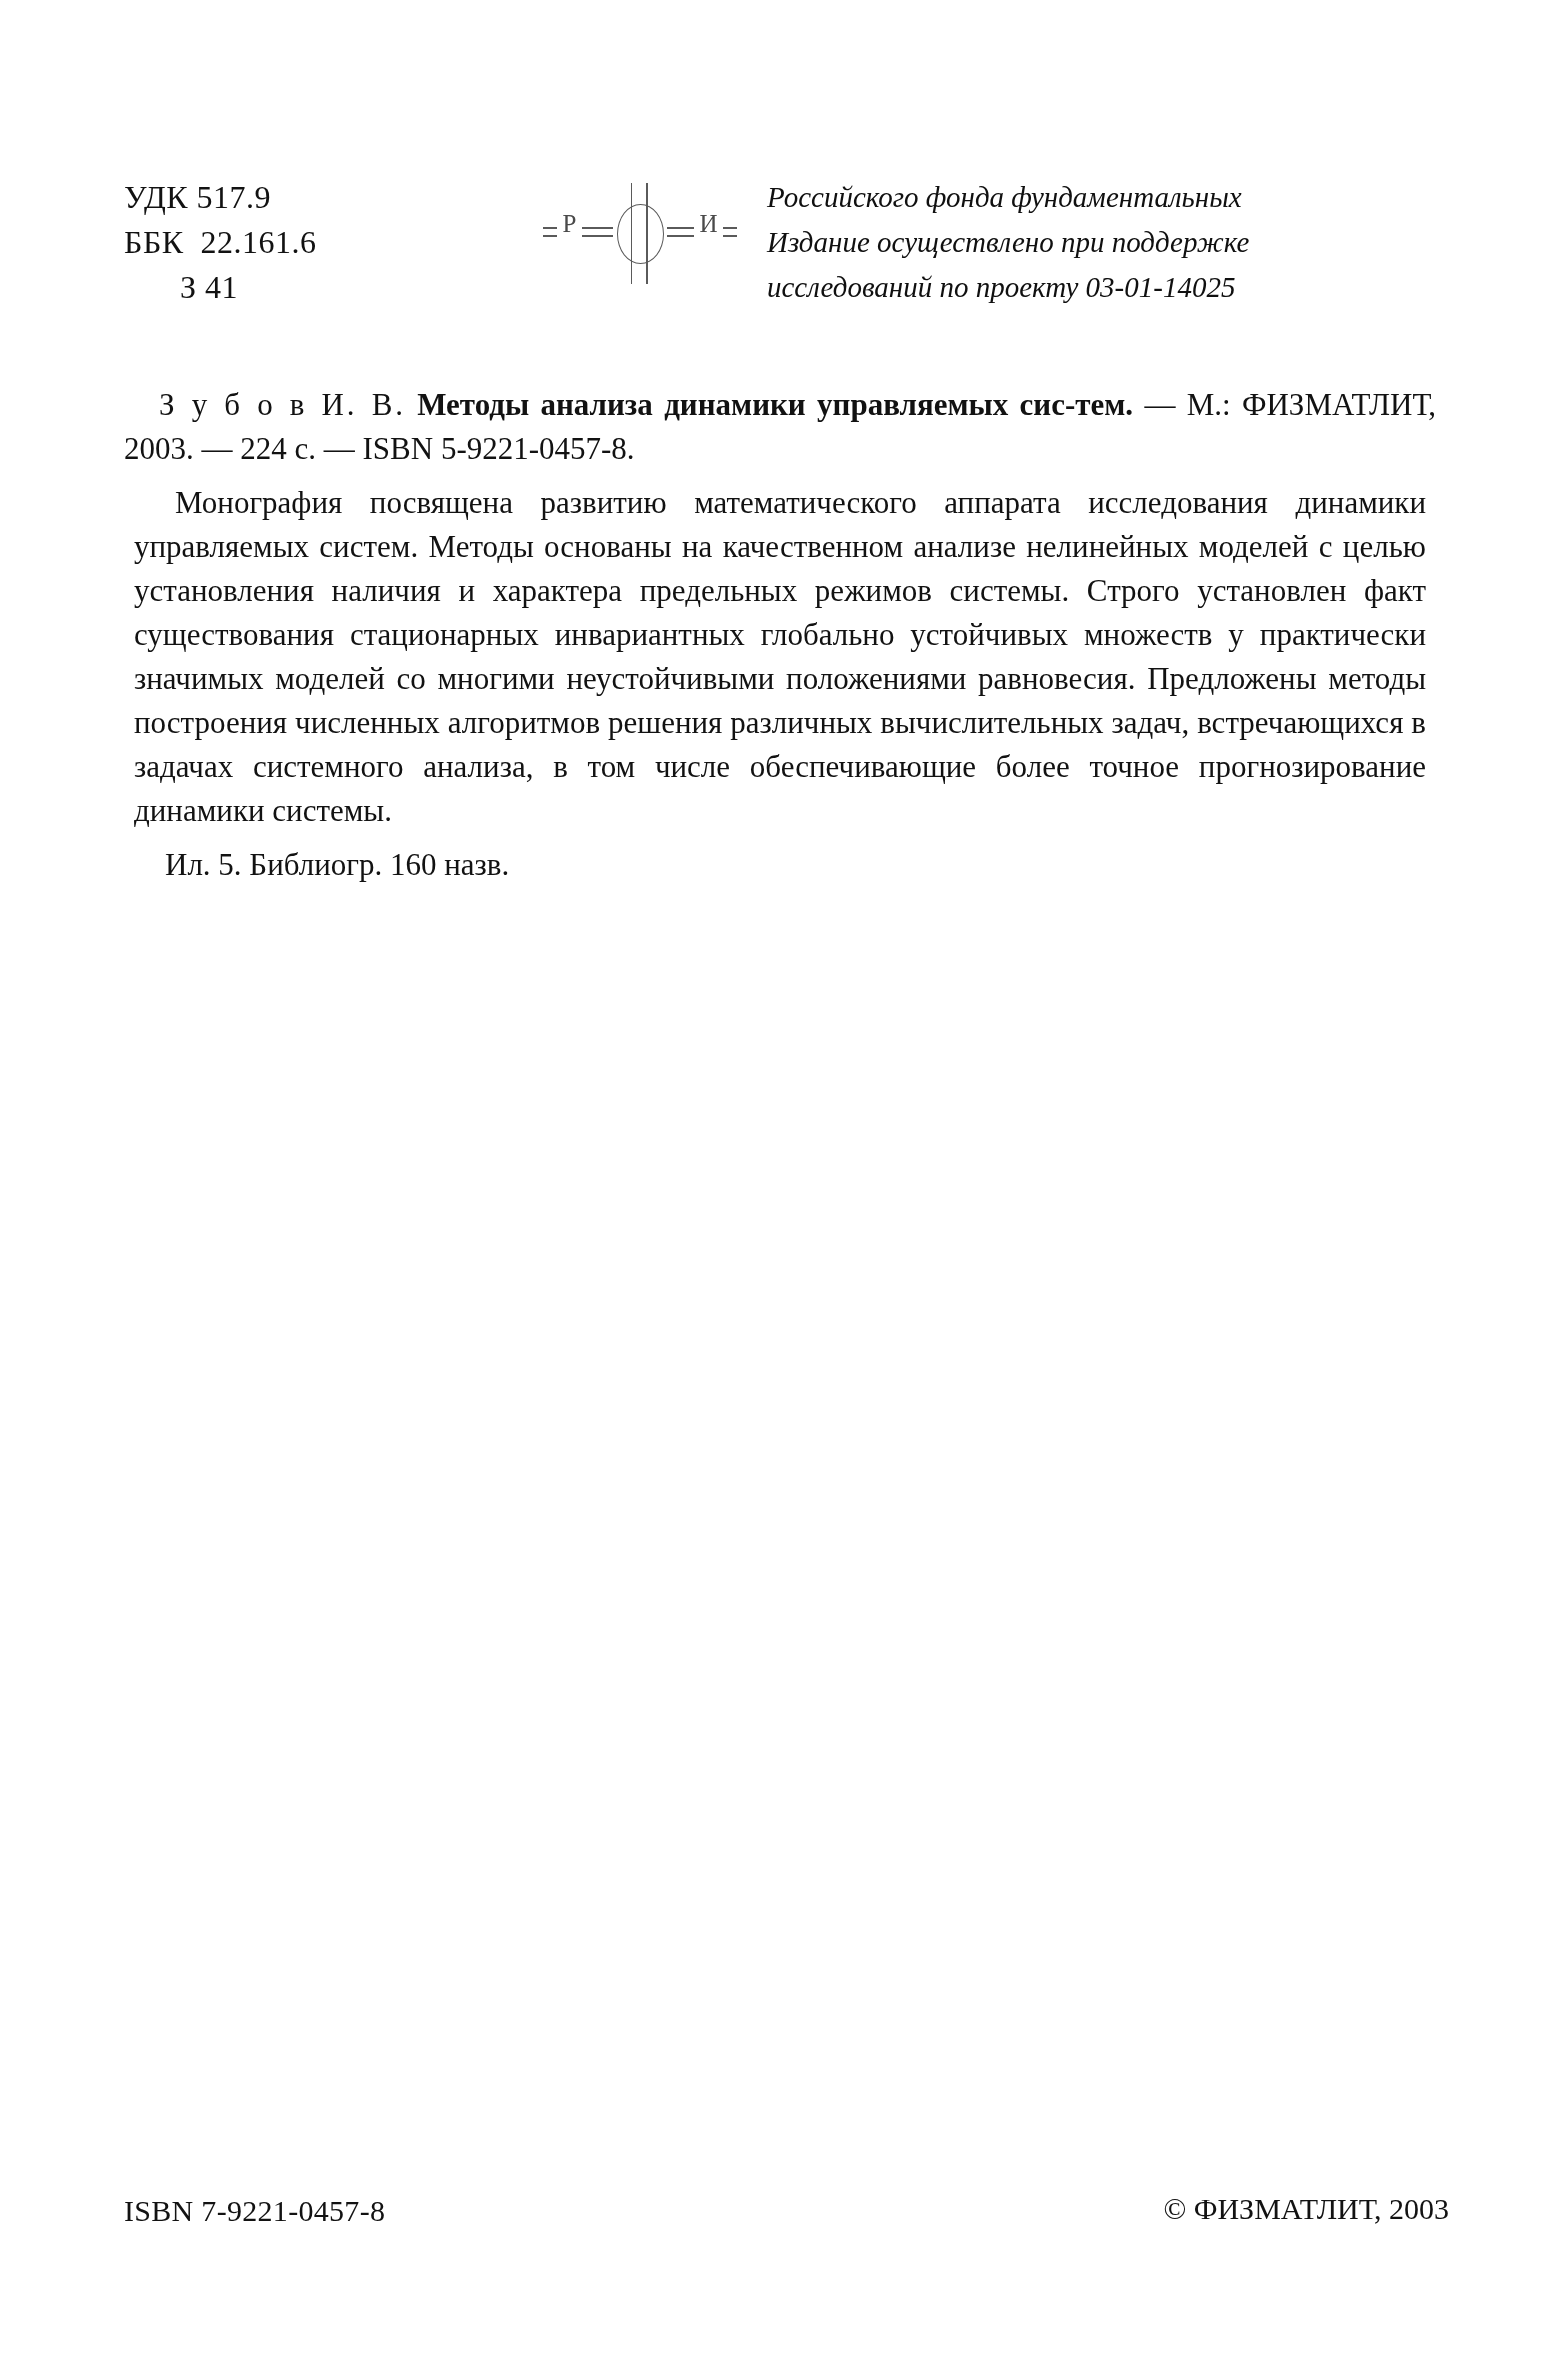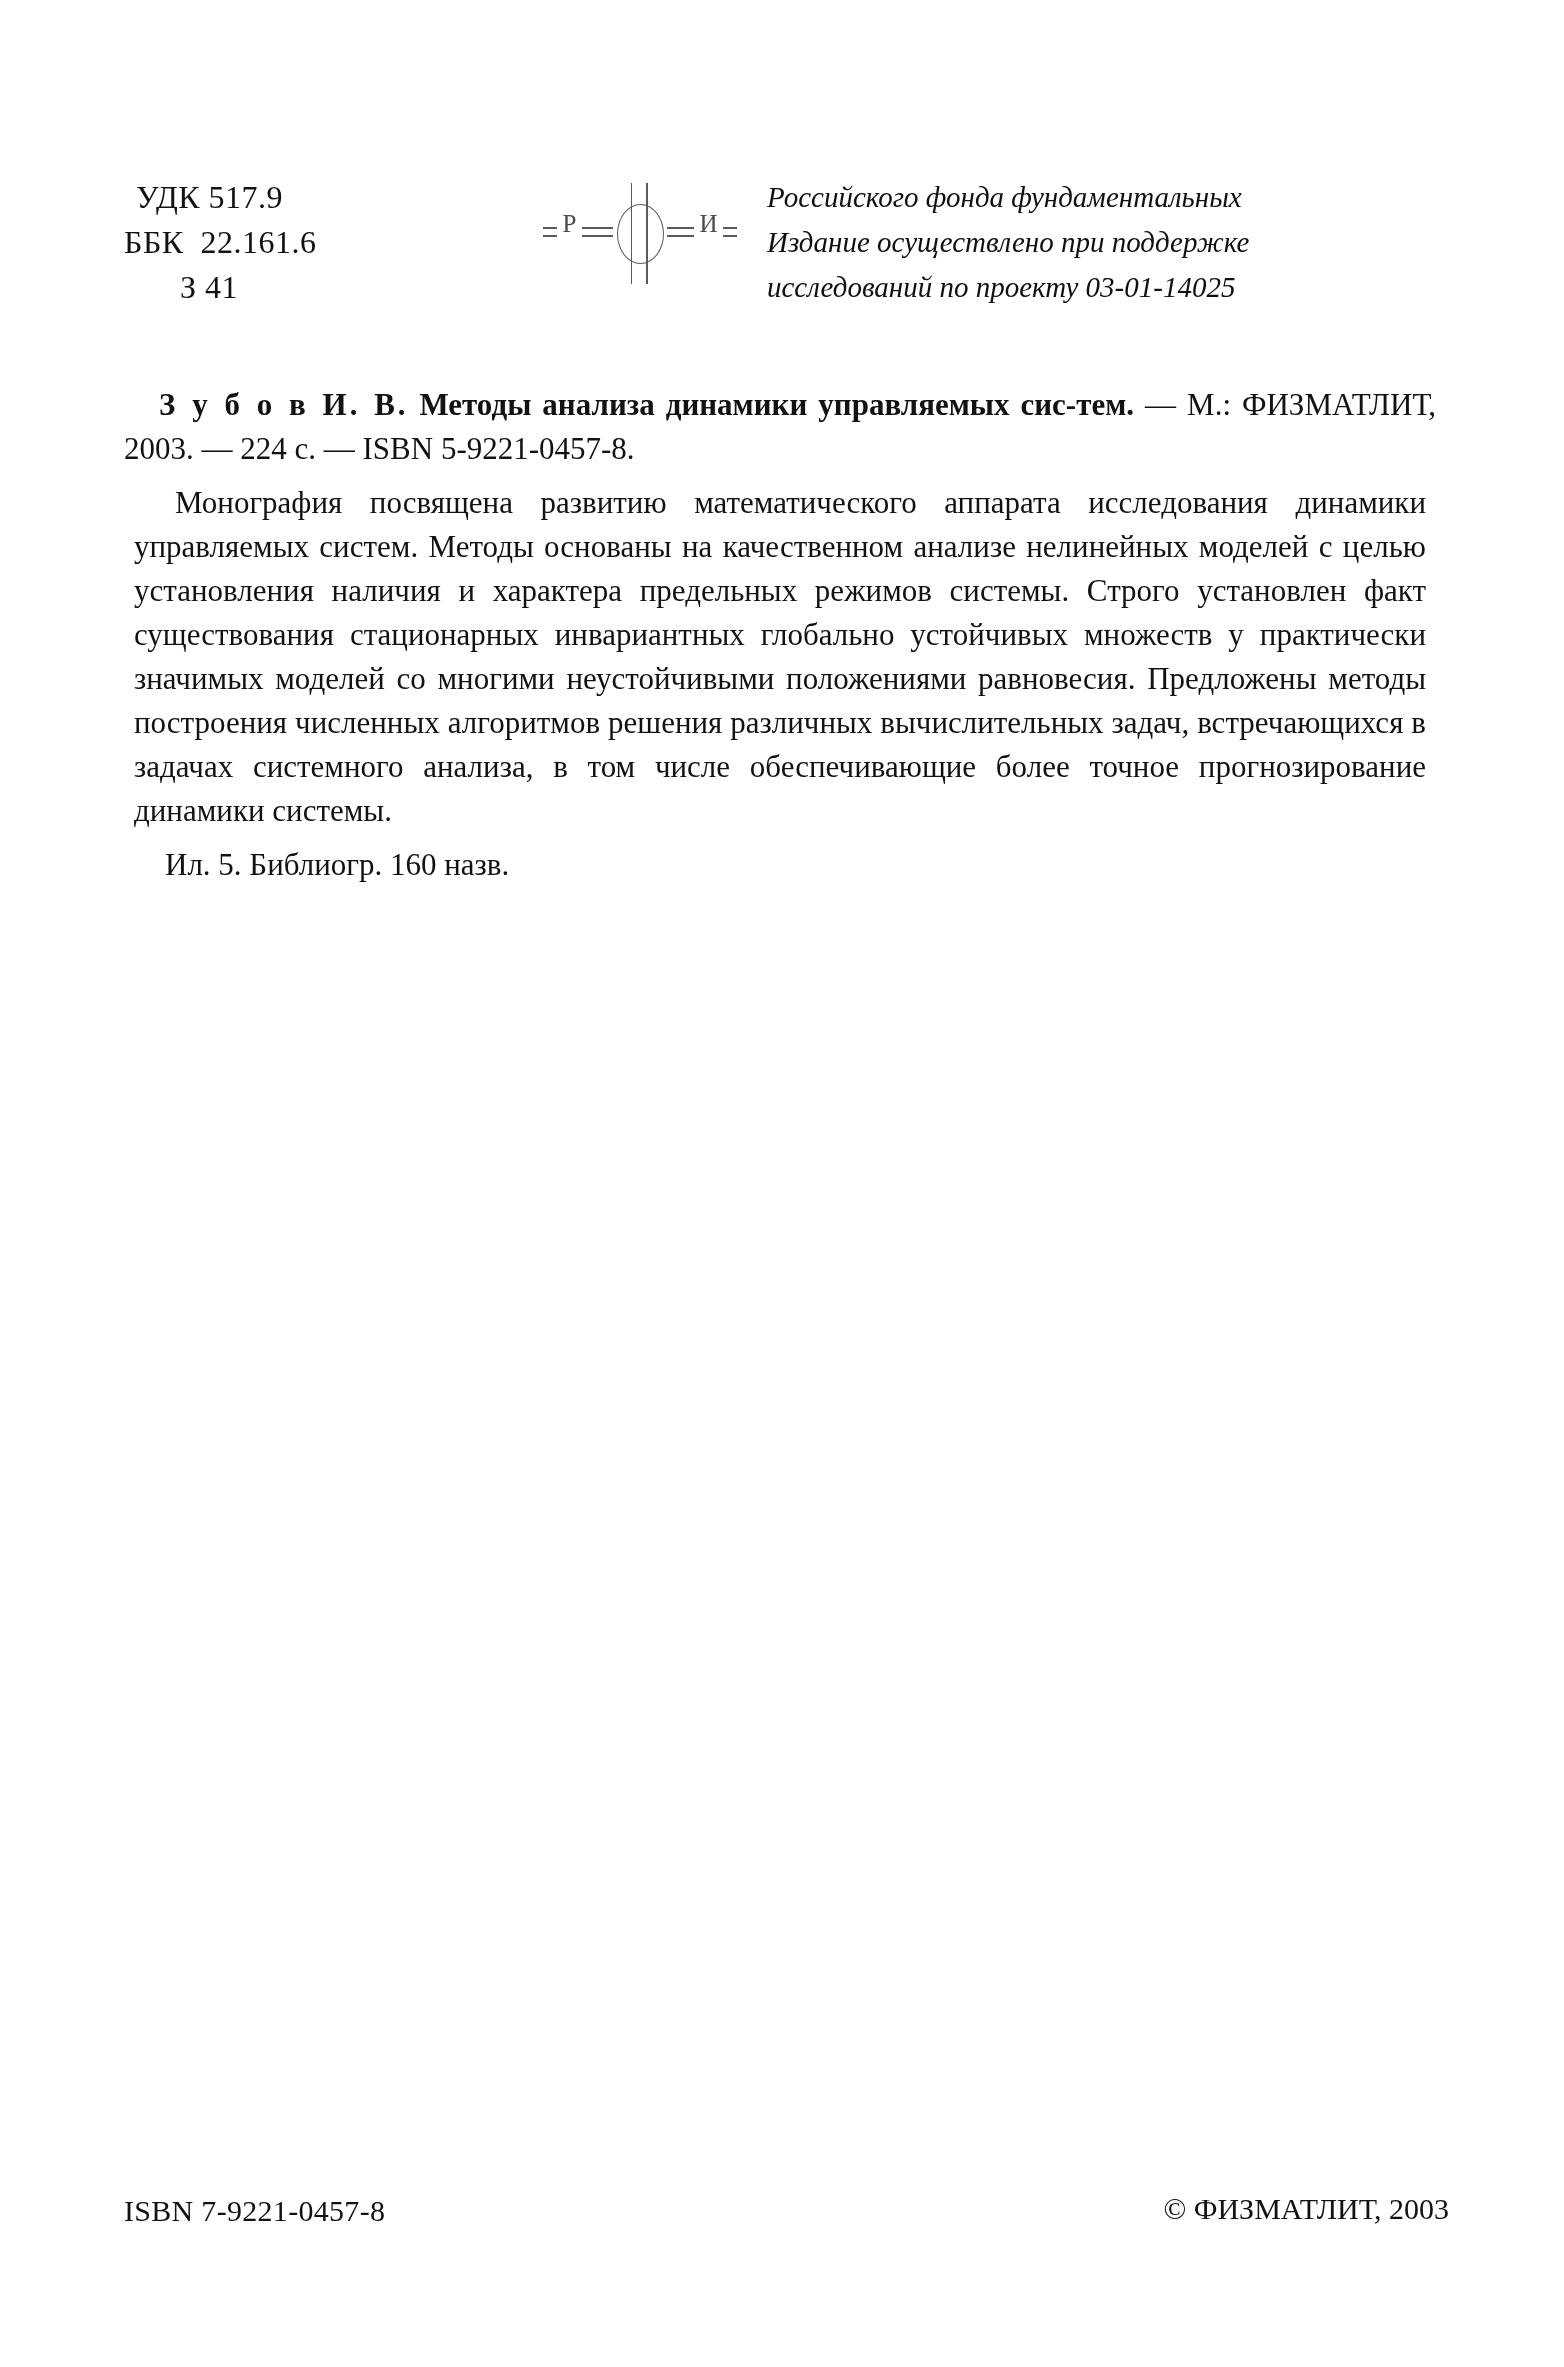--- a/index.html
+++ b/index.html
@@ -29,21 +29,21 @@
     position: absolute;
     left: 124px;
     top: 0;
     font-size: 32px;
     line-height: 45px;
     letter-spacing: 0.5px;
   }
   .codes div {
     white-space: pre;
   }
-  .code-udk { margin-left: 12px; }
+  .code-udk { margin-left: 0; }
   .code-bbk { margin-left: 0; }
   .code-z   { margin-left: 56px; }
 
   .rfbr-logo {
     position: absolute;
     left: 543px;
     top: 5.8px;
     width: 194px;
     height: 107px;
   }
@@ -133,21 +133,21 @@
     font-size: 31px;
     line-height: 44px;
     text-align: justify;
   }
   .cite {
     margin: 0 0 5.8px 0;
     text-indent: 35px;
   }
   .cite .author {
     letter-spacing: 2.9px;
-    font-weight: bold;
+    font-weight: normal;
   }
   .cite .title {
     font-weight: bold;
     margin-top: 24px;
   }
   p.para {
     margin: 10px;
     text-indent: 41px;
   }
   .ill-line {

